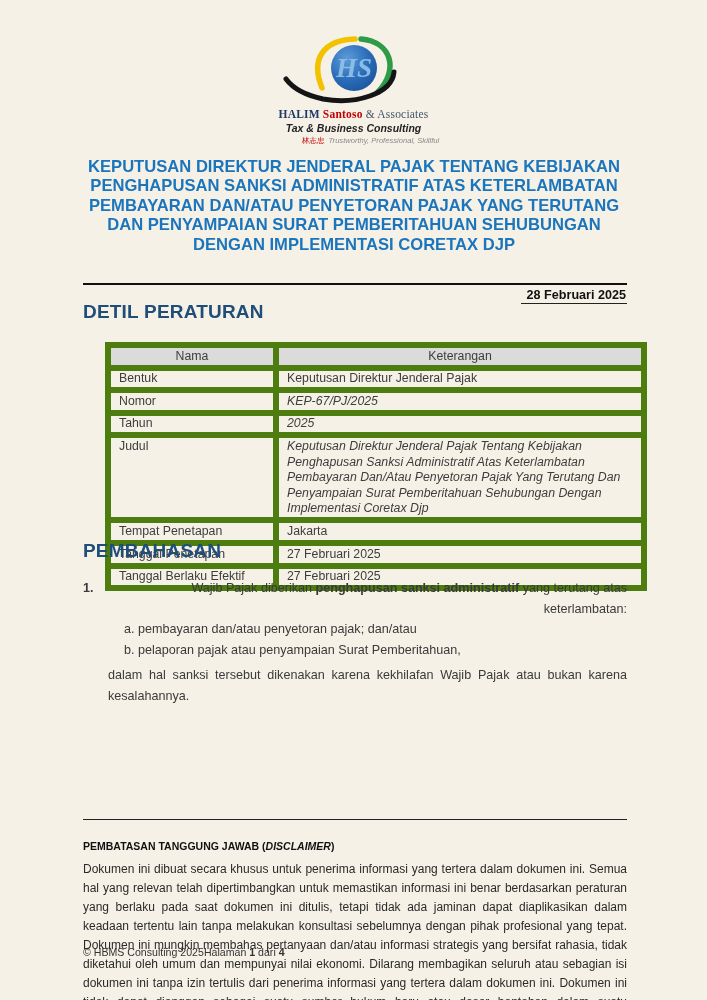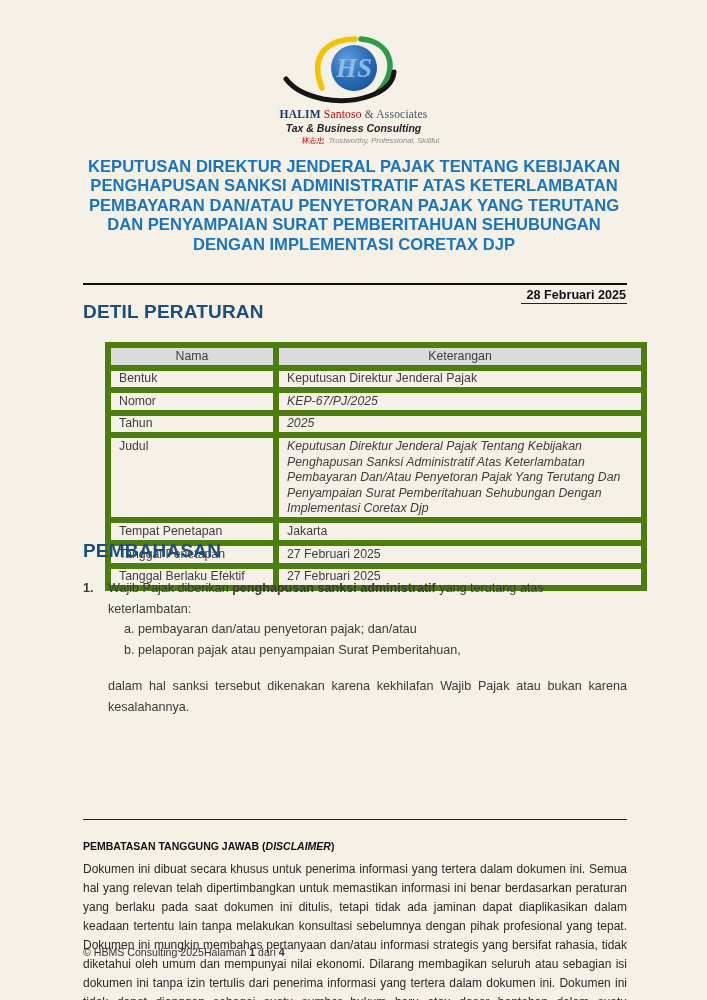--- a/index.html
+++ b/index.html
@@ -7,21 +7,21 @@
     position:relative; width:707px; height:1000px;
     background:#F5F1E7; overflow:hidden;
     font-family:"Liberation Sans", sans-serif;
     color:#3a3a3a;
   }
   
   .logo-block { position:absolute; top:32px; left:0; width:707px; text-align:center; }
   .emblem { display:block; margin:0 auto; }
   .brand { font-family:"Liberation Serif", serif; font-size:11.5px; line-height:13px; letter-spacing:.2px; }
   .brand .halim { color:#1F3864; font-weight:bold; }
-  .brand .santoso { color:#C00000; font-weight:normal; }
+  .brand .santoso { color:#C00000; font-weight:bold; }
   .brand .assoc { color:#44546A; }
   .tagline { font-size:10.5px; font-weight:bold; font-style:italic; color:#222; margin-top:1px; }
   .motto { font-size:7.6px; margin-top:2px; color:#8a8a8a;margin-left:34px; }
   .motto .cjk { color:#C00000; font-style:normal; margin-right:4px; }
   .motto .mtxt { font-style:italic; color:#8a8a8a; }
   
   .title-block {
     position:absolute; top:157px; left:81px; width:546px;
     text-align:center; color:#1B75BC; font-weight:bold;
     font-size:16.6px; line-height:19.4px;
@@ -36,25 +36,25 @@
   .tbl-wrap { position:absolute; top:342px; left:105px; width:542px; }
   table.detail { border-collapse:collapse; width:100%; font-size:12.3px; color:#3d3d3d; border:1.5px solid #3f3f3f; }
   table.detail th, table.detail td { border:6px solid #4d7c0f; padding:0.5px 8px; line-height:1.27; font-weight:normal; vertical-align:top; text-align:left; }
   table.detail th { background:#DBDBDB; text-align:center; }
   table.detail .c1 { width:146px; }
   td.ital { font-style:italic; }
   
   .discussion { position:absolute; top:578px; left:83px; width:544px; font-size:12.6px; line-height:20.5px; color:#3a3a3a; }
   .item { display:flex; }
   .item .num { width:25px; font-weight:bold; flex:none; }
-  .item .itext { flex:1; }
+  .item .itext { flex:1;text-align:right; }
   .sub { display:flex; margin-left:41px; }
   .sub .slabel { width:14px; flex:none; }
   .sub .stext { flex:1; }
-  .closing { margin-left:25px; margin-top:16px; text-align:justify; }
+  .closing { margin-left:25px; margin-top:5px; text-align:justify; }
   .b { font-weight:bold; }
   
   .disclaimer { position:absolute; top:819px; left:83px; width:544px; border-top:1.5px solid #222; color:#2a2a2a; }
   .d-heading { margin-top:20px; font-size:10.5px; font-weight:bold; color:#111; }
   .d-heading .it { font-style:italic; }
   .d-body { margin-top:8px; font-size:12px; line-height:19px; text-align:justify; }
   
   .footer { position:absolute; top:946px; left:83px; width:544px; display:flex; font-size:10.6px; color:#333; }
 </style>
 </head>

